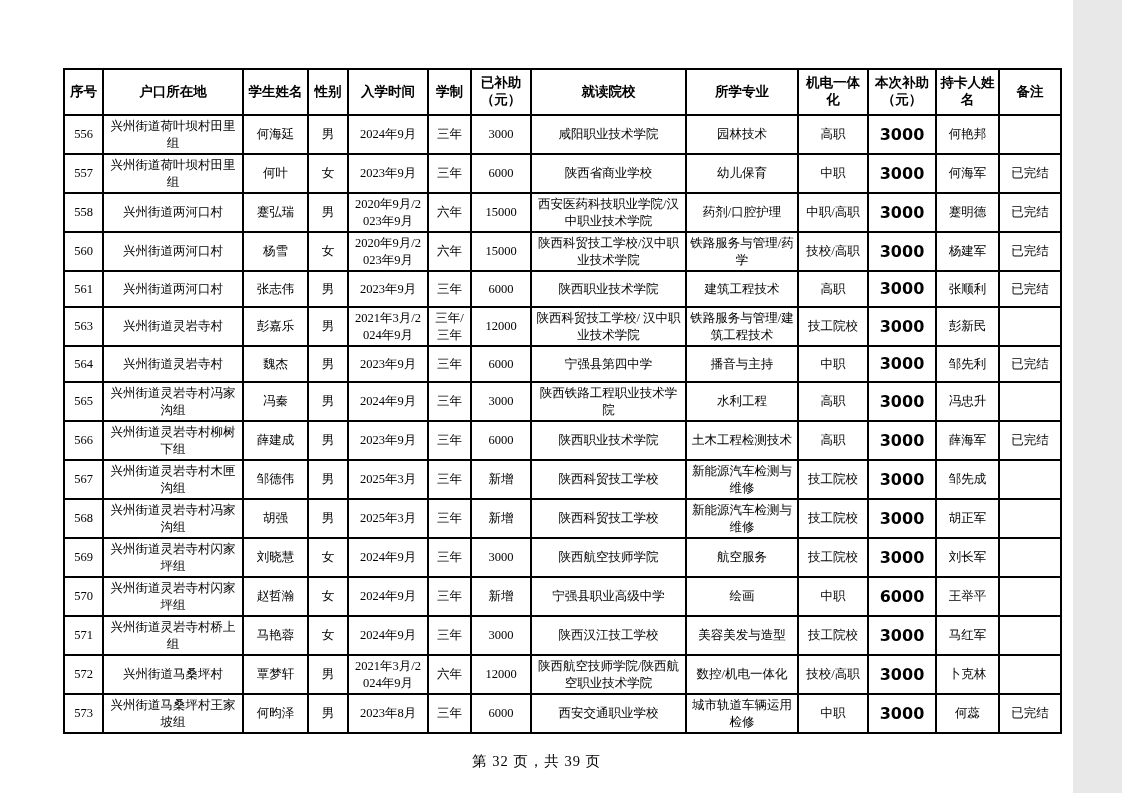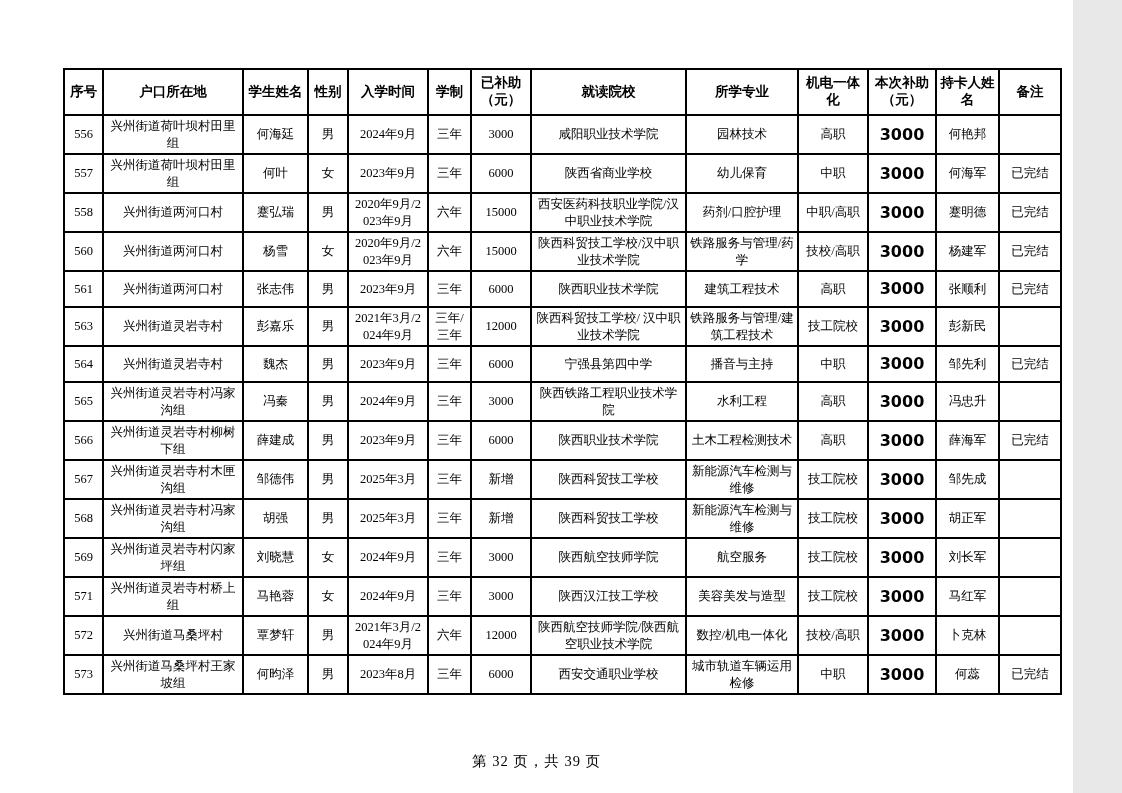--- a/index.html
+++ b/index.html
@@ -270,20 +270,35 @@
           <td class="col-5">三年</td>
           <td class="col-6">3000</td>
           <td class="col-7">陕西航空技师学院</td>
           <td class="col-8">航空服务</td>
           <td class="col-9">技工院校</td>
           <td class="col-10">3000</td>
           <td class="col-11">刘长军</td>
           <td class="col-12"></td>
         </tr>
         <tr>
+          <td class="col-0">570</td>
+          <td class="col-1">兴州街道灵岩寺村闪家坪组</td>
+          <td class="col-2">赵哲瀚</td>
+          <td class="col-3">女</td>
+          <td class="col-4">2024年9月</td>
+          <td class="col-5">三年</td>
+          <td class="col-6">新增</td>
+          <td class="col-7">宁强县职业高级中学</td>
+          <td class="col-8">绘画</td>
+          <td class="col-9">中职</td>
+          <td class="col-10">6000</td>
+          <td class="col-11">王举平</td>
+          <td class="col-12"></td>
+        </tr>
+        <tr>
           <td class="col-0">571</td>
           <td class="col-1">兴州街道灵岩寺村桥上组</td>
           <td class="col-2">马艳蓉</td>
           <td class="col-3">女</td>
           <td class="col-4">2024年9月</td>
           <td class="col-5">三年</td>
           <td class="col-6">3000</td>
           <td class="col-7">陕西汉江技工学校</td>
           <td class="col-8">美容美发与造型</td>
           <td class="col-9">技工院校</td>

